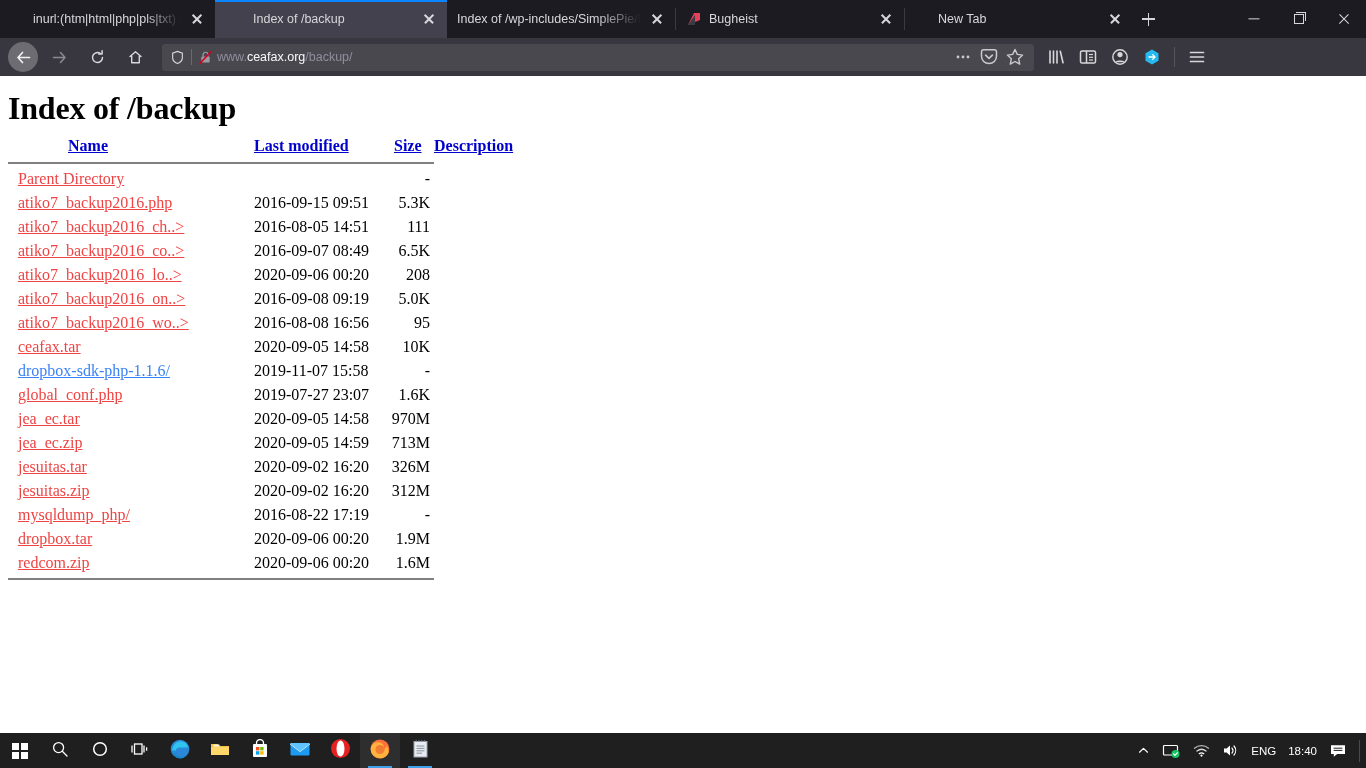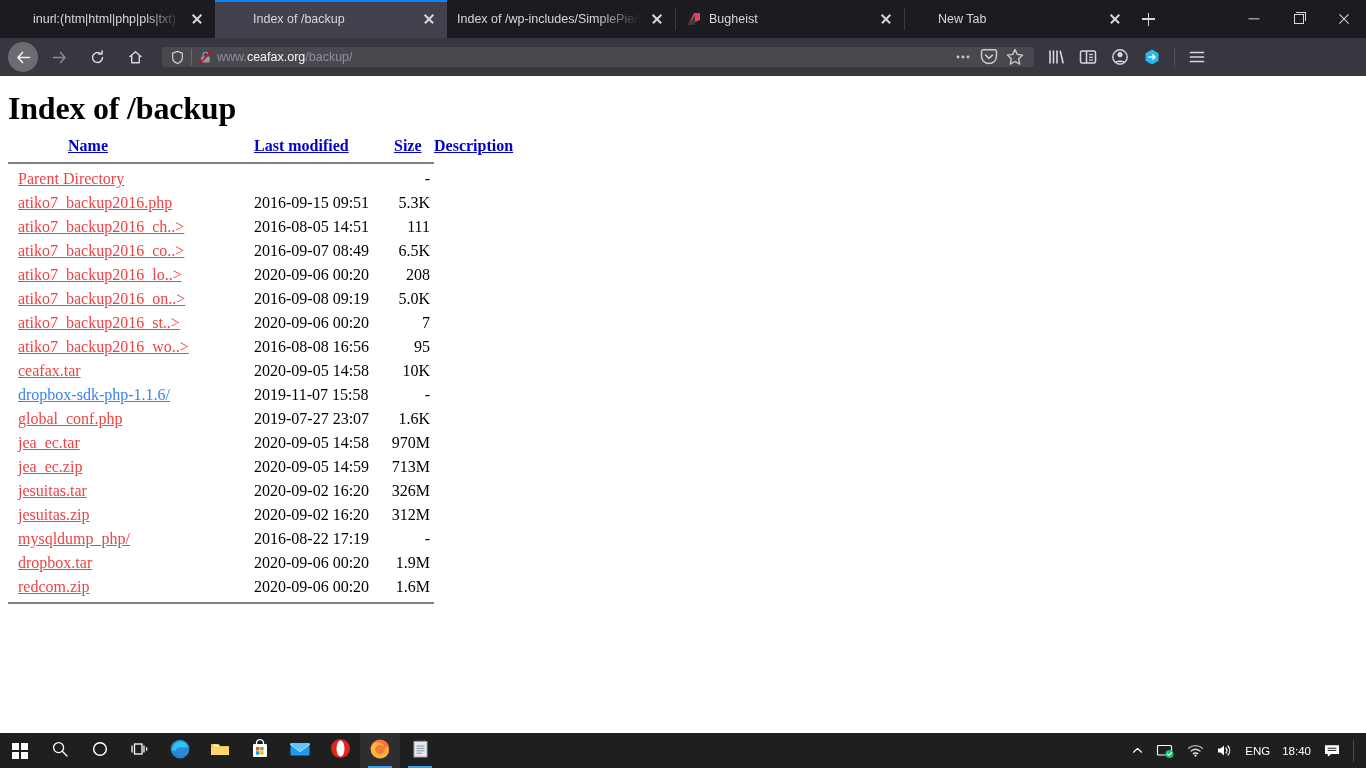--- a/index.html
+++ b/index.html
@@ -62,21 +62,21 @@
   .wb-close .g::before { transform:rotate(45deg); }
   .wb-close .g::after  { transform:rotate(-45deg); }
 
   
   .navbar { position:absolute; left:0; top:38px; width:1366px; height:38px; background:#38373f; display:flex; align-items:center; }
   .navbtn { width:34px; height:30px; margin-left:4px; position:relative; border-radius:3px; flex:0 0 34px; }
   .navbtn.back { background:#6c6c72; border-radius:50%; width:30px; height:30px; margin-left:8px; flex:0 0 30px; }
   .arrow { position:absolute; left:50%; top:50%; transform:translate(-50%,-50%); width:15px; height:15px; }
   .arrow svg { display:block; }
 
-  .urlwrap { flex:1 1 auto; height:20px; margin:0 6px 0 10px; background:#49484f; border-radius:3px;
+  .urlwrap { flex:1 1 auto; height:27px; margin:0 6px 0 10px; background:#49484f; border-radius:3px;
              display:flex; align-items:center; padding:0 6px 0 8px; max-width:858px; }
   .urlwrap .ic { flex:0 0 auto; margin-right:4px; display:flex; align-items:center; }
   .urlsep { width:1px; height:16px; background:#6a6972; margin:0 6px 0 2px; flex:0 0 1px; }
   .urltext { flex:1 1 auto; font-size:12.5px; color:#8f8f9d; white-space:nowrap; overflow:hidden; line-height:28px; }
   .urltext b { color:#f9f9fa; font-weight:400; }
   .urlacts { display:flex; align-items:center; flex:0 0 auto; }
   .urlact { width:26px; height:26px; position:relative; }
 
   .toolbar-right { display:flex; align-items:center; flex:0 0 auto; margin-right:6px; }
   .tbbtn { width:32px; height:30px; position:relative; }
@@ -102,21 +102,21 @@
   a.flink { color:#ef4444; text-decoration:underline; }
   a.flink.visited { color:#3b82f6; }
   tr.rule td { padding:0; }
   hr.sep { border:none; border-top:2px solid #808080; margin:3px 0 3px 0; width:426px; }
 
   
   .taskbar { position:absolute; left:0; top:733px; width:1366px; height:35px; background:#1f1f1f; display:flex; align-items:center; }
   .tbicon { width:40px; height:35px; position:relative; display:flex; align-items:center; justify-content:center; }
   .tbicon.active { background:#2e2e2e; }
   .tbicon.active::after, .tbicon.running::after { content:""; position:absolute; left:8px; right:8px; bottom:0; height:2.5px; background:#3da0e8; }
-  .tray { margin-left:auto; display:flex; align-items:center; height:35px; padding-right:8px; }
+  .tray { margin-left:auto; display:flex; align-items:center; height:35px; padding-right:2px; }
   .trayitem { height:35px; display:flex; align-items:center; justify-content:center; padding:0 6px; color:#fff; font-size:11.5px; }
   .traysep { width:1px; height:22px; background:#4a4a4a; margin:0 4px 0 6px; }
 
   .win-logo { width:16px; height:16px; display:grid; grid-template-columns:1fr 1fr; grid-template-rows:1fr 1fr; gap:2px; }
   .win-logo i { background:#ffffff; display:block; }
 </style>
 </head>
 <body>
 
 <div id="screen">
@@ -353,26 +353,20 @@
             <td class="col-size">208</td>
             <td class="col-desc"></td>
           </tr>
           <tr>
             <td class="col-name"><a href="#" class="flink">atiko7_backup2016_on..&gt;</a></td>
             <td class="col-date">2016-09-08 09:19</td>
             <td class="col-size">5.0K</td>
             <td class="col-desc"></td>
           </tr>
           <tr>
-            <td class="col-name"><a href="#" class="flink">atiko7_backup2016_st..&gt;</a></td>
-            <td class="col-date">2020-09-06 00:20</td>
-            <td class="col-size">7</td>
-            <td class="col-desc"></td>
-          </tr>
-          <tr>
             <td class="col-name"><a href="#" class="flink">atiko7_backup2016_wo..&gt;</a></td>
             <td class="col-date">2016-08-08 16:56</td>
             <td class="col-size">95</td>
             <td class="col-desc"></td>
           </tr>
           <tr>
             <td class="col-name"><a href="#" class="flink">ceafax.tar</a></td>
             <td class="col-date">2020-09-05 14:58</td>
             <td class="col-size">10K</td>
             <td class="col-desc"></td>

